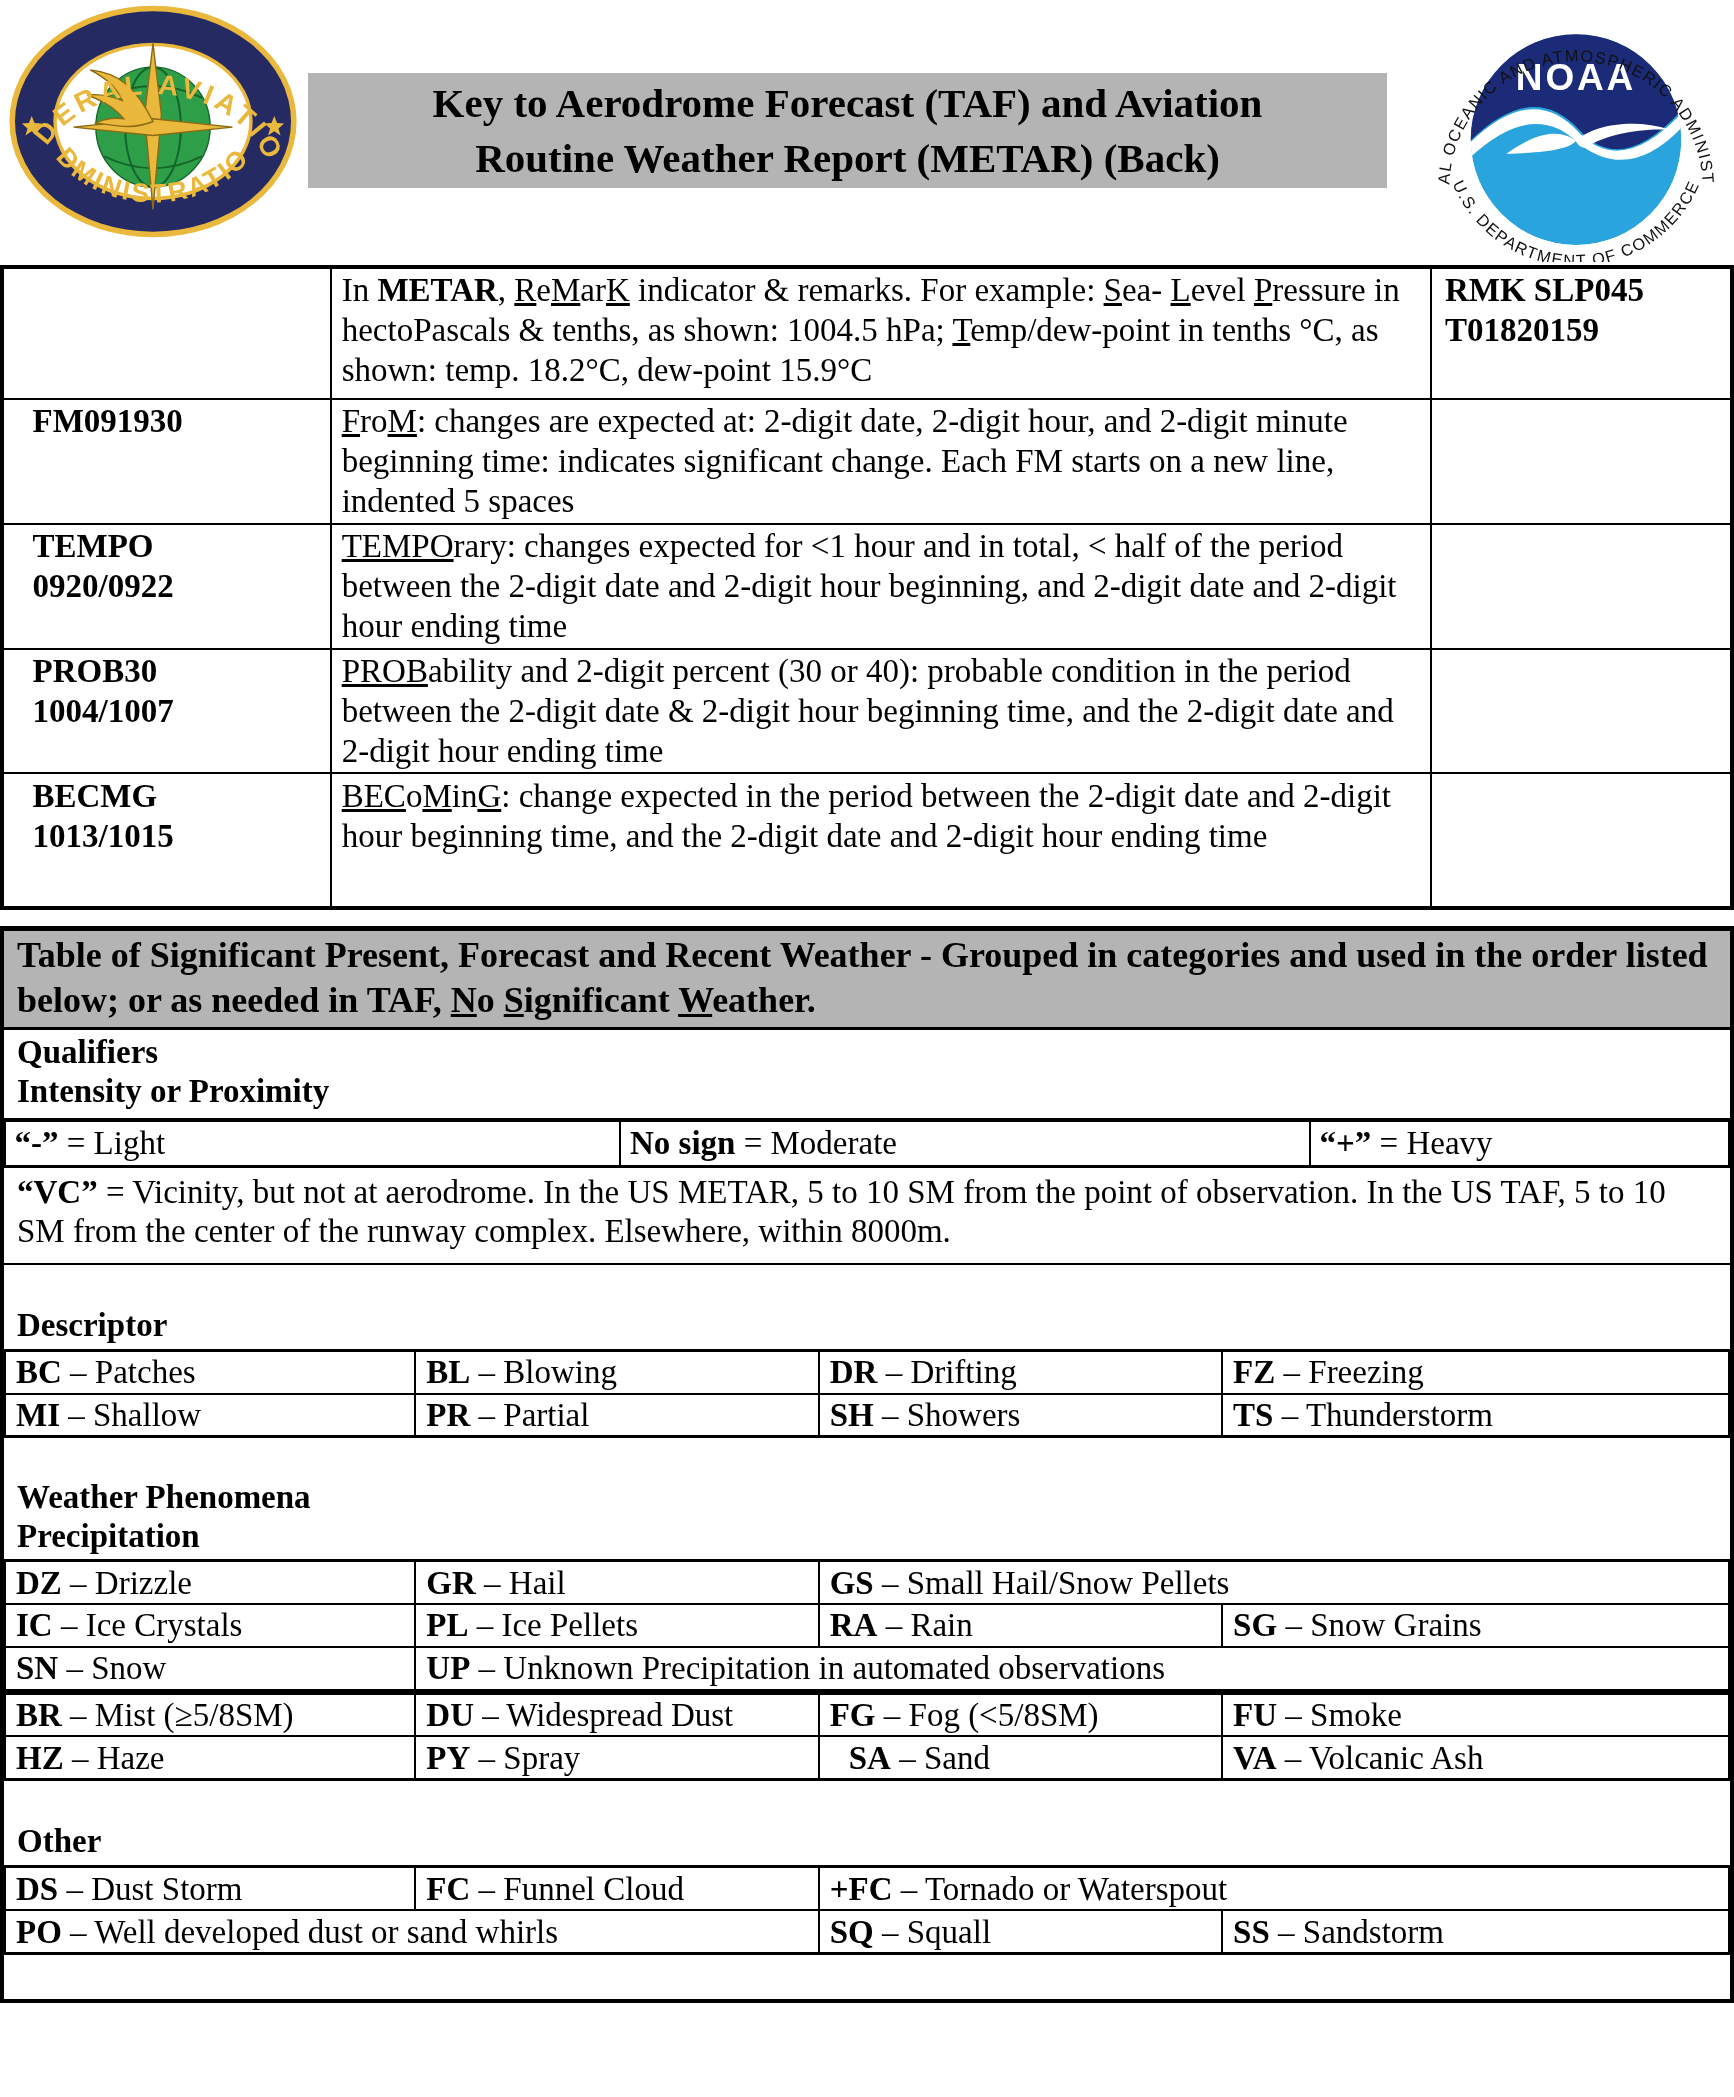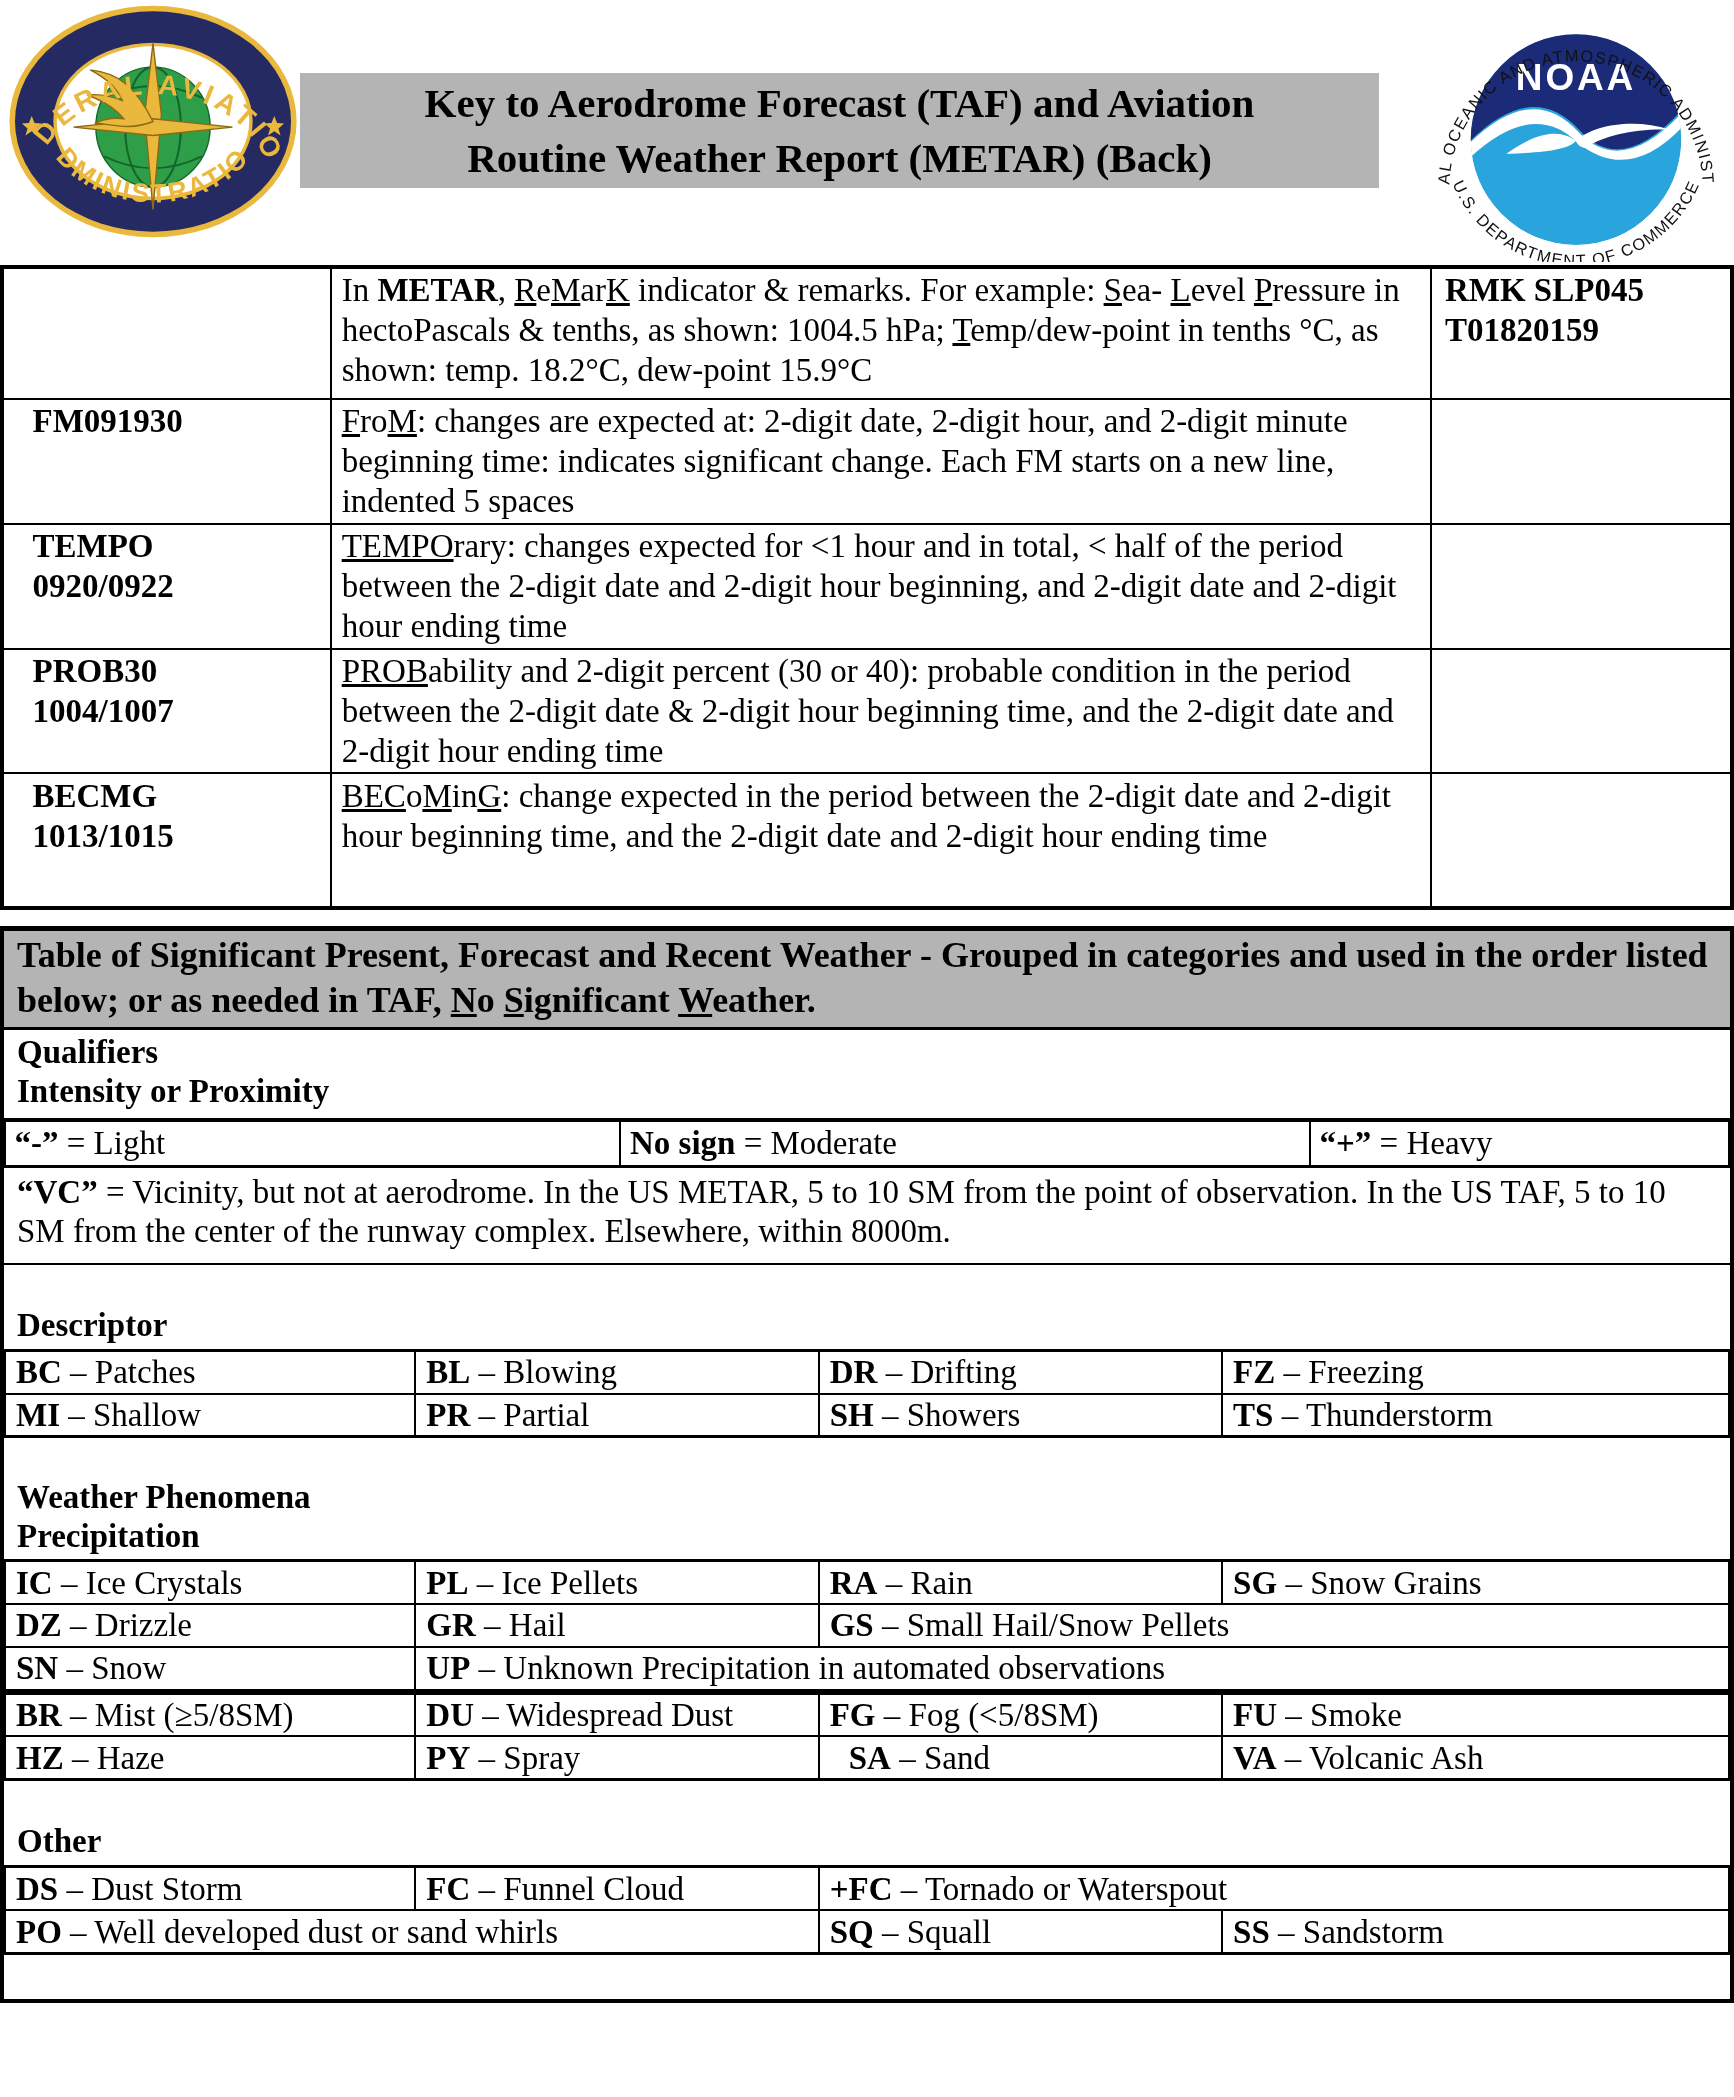--- a/index.html
+++ b/index.html
@@ -13,21 +13,21 @@
     position: relative;
   }
   
   .header {
     height: 265px;
     position: relative;
   }
   .faa-seal { position:absolute; left:5.7px; top:2.8px; width:294px; height:237px; }
   .noaa-seal { position:absolute; right:4.3px; top:2.8px; width:308px; height:259px; }
   .title-band {
-    position:absolute; left:300px; top:73px; width:1079px; height:115px;
+    position:absolute; left:308px; top:73px; width:1079px; height:115px;
     background:#b4b4b4;
     text-align:center;
     font-weight:bold;
     font-size:41px;
     line-height:55px;
     padding-top:2.8px;
   }
   
   table { border-collapse: collapse; width:100%; table-layout: fixed; }
   .top-table td {
@@ -255,31 +255,31 @@
 
     <table class="grid">
       <colgroup>
           <col style="width:23.8%">
           <col style="width:23.4%">
           <col style="width:23.4%">
           <col style="width:29.4%">
         </colgroup>
       <tbody>
           <tr>
+        <td><span style="font-weight: bold;">DZ</span><span> – Drizzle</span></td>
+        <td><span style="font-weight: bold;">GR</span><span> – Hail</span></td>
+        <td colspan="2"><span style="font-weight: bold;">GS</span><span> – Small Hail/Snow Pellets</span></td>
+      </tr>
+      <tr>
         <td><span style="font-weight: bold;">IC</span><span> – Ice Crystals</span></td>
         <td><span style="font-weight: bold;">PL</span><span> – Ice Pellets</span></td>
         <td><span style="font-weight: bold;">RA</span><span> – Rain</span></td>
         <td><span style="font-weight: bold;">SG</span><span> – Snow Grains</span></td>
       </tr>
       <tr>
-        <td><span style="font-weight: bold;">DZ</span><span> – Drizzle</span></td>
-        <td><span style="font-weight: bold;">GR</span><span> – Hail</span></td>
-        <td colspan="2"><span style="font-weight: bold;">GS</span><span> – Small Hail/Snow Pellets</span></td>
-      </tr>
-      <tr>
         <td><span style="font-weight: bold;">SN</span><span> – Snow</span></td>
         <td colspan="3"><span style="font-weight: bold;">UP</span><span> – Unknown Precipitation in automated observations</span></td>
       </tr>
     </tbody>
       </table>
 
 
     <table class="grid">
       <colgroup>
           <col style="width:23.8%">

